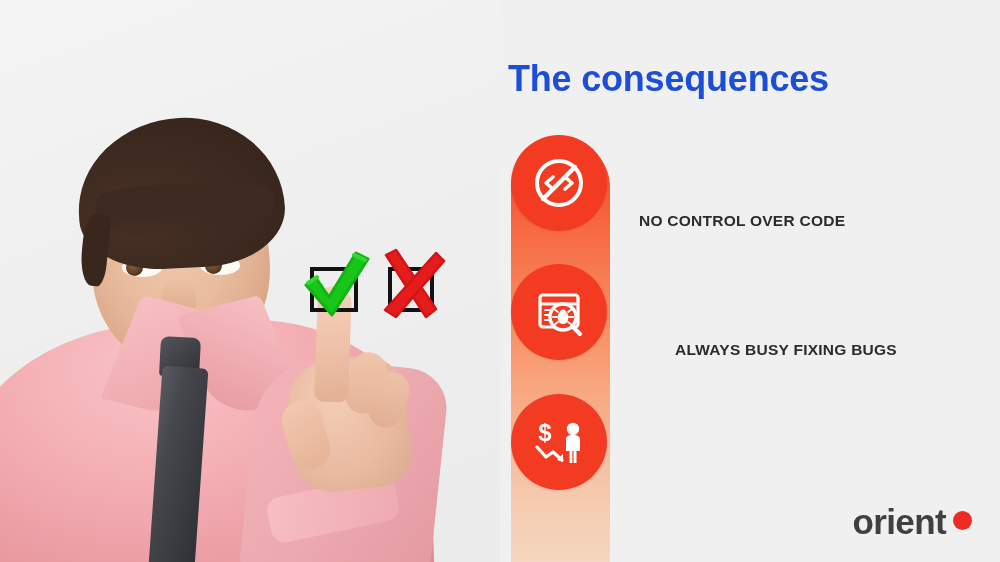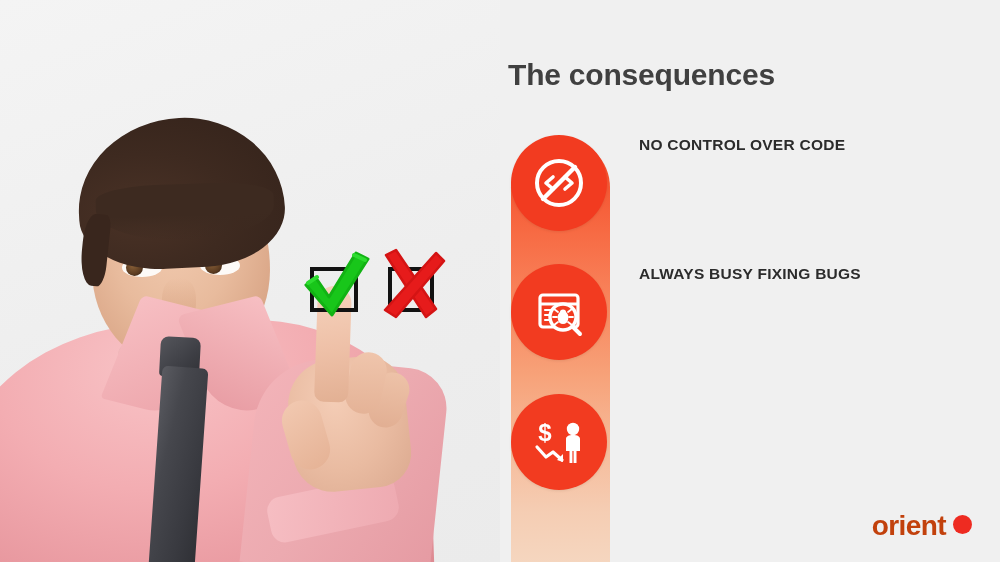--- a/index.html
+++ b/index.html
@@ -24,24 +24,24 @@
     background: #f0f0f0;
     overflow: hidden;
   }
 
   
   .slide-title {
     position: absolute;
     left: 508px;
     top: 58px;
     width: 420px;
-    font-size: 30px;
+    font-size: 36px;
     font-weight: bold;
     letter-spacing: -0.2px;
-    color: #404040;
+    color: #1d4ed8;
     font-family: "Liberation Sans", sans-serif;
     white-space: nowrap;
   }
 
   
   .gradient-strip {
     position: absolute;
     left: 511px;
     top: 138px;
     width: 99px;
@@ -58,24 +58,24 @@
     border-radius: 50px 50px 0 0;
   }
 
   
   .item-row {
     position: absolute;
     left: 511px;
     width: 470px;
     height: 96px;
     display: flex;
-    align-items: flex-start;
+    align-items: flex-end;
   }
   .item-row.r1 { top: 135px; }
-  .item-row.r2 { top: 264px; }
+  .item-row.r2 { top: 264px; gap: 36px; }
   .item-row.r3 { top: 394px; }
 
   .icon-circle {
     position: relative;
     flex: 0 0 auto;
     width: 96px;
     height: 96px;
     border-radius: 50%;
     background: #f23b20;
     display: flex;
@@ -406,24 +406,24 @@
   
   .logo {
     position: absolute;
     right: 28px;
     bottom: 20px;
     display: flex;
     align-items: center;
     gap: 7px;
   }
   .logo-text {
-    font-size: 28px;
+    font-size: 35px;
     font-weight: bold;
     letter-spacing: -0.6px;
-    color: #c2410c;
+    color: #404040;
     font-family: "Liberation Sans", sans-serif;
   }
   .logo-dot {
     width: 19px;
     height: 19px;
     border-radius: 50%;
     background: #ee2b21;
     margin-bottom: 3px;
   }
 </style>

